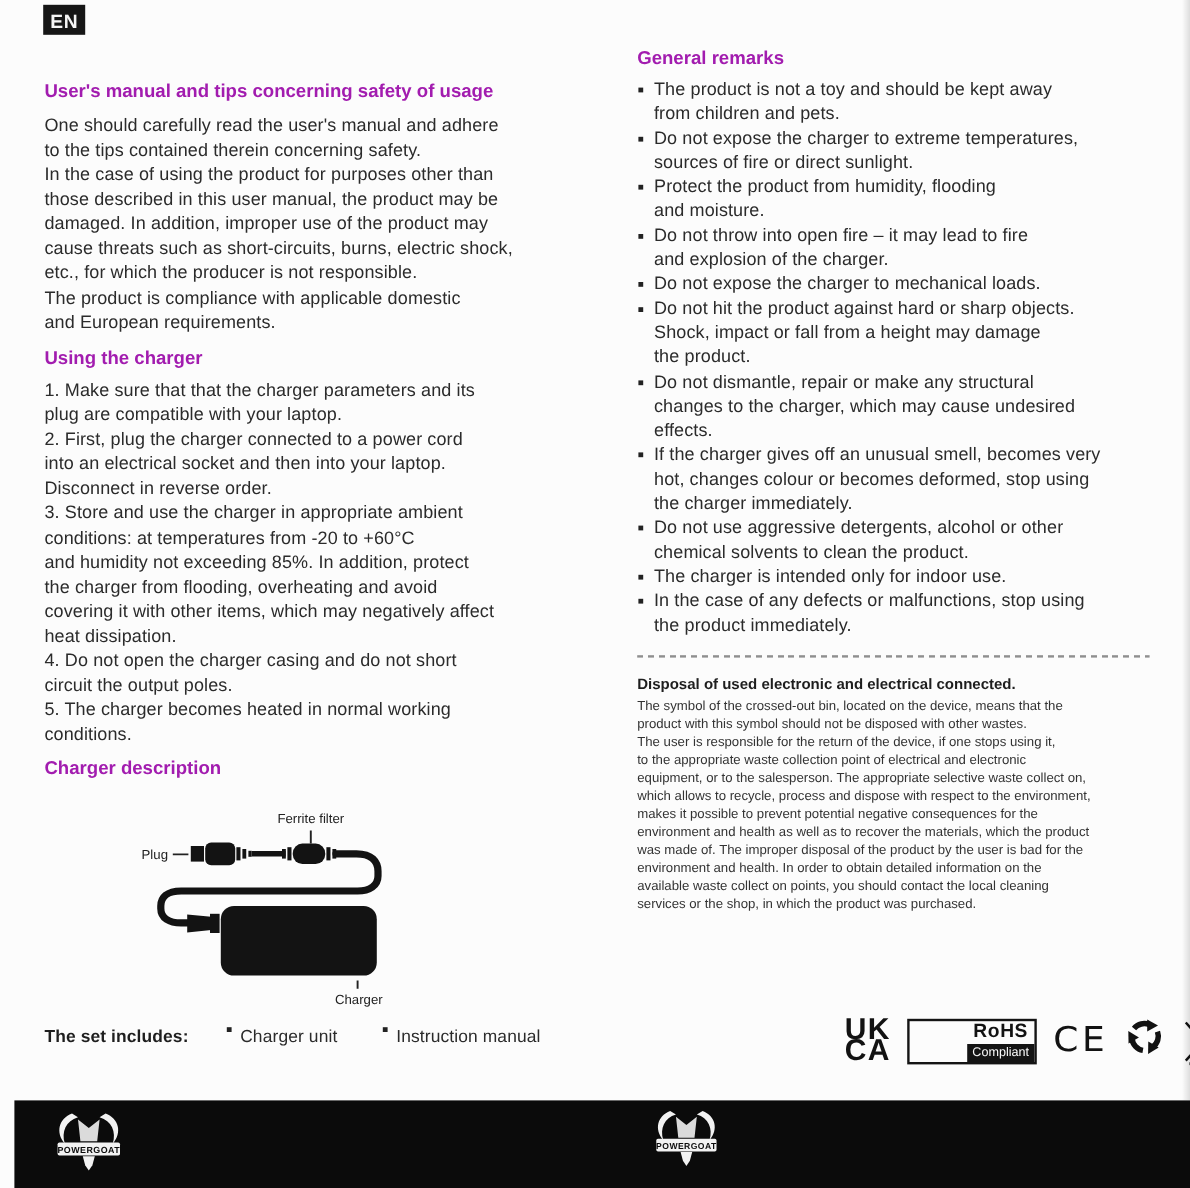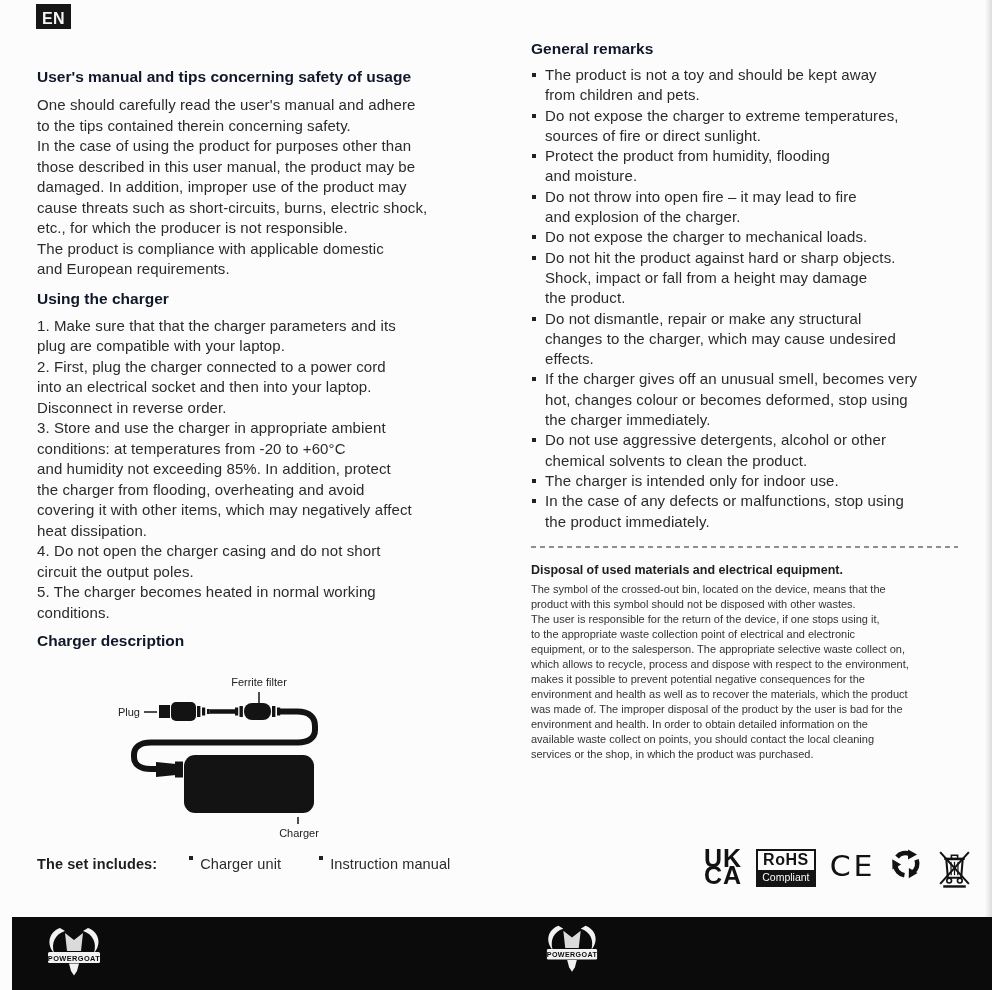--- a/index.html
+++ b/index.html
@@ -5,21 +5,21 @@
   html,body{margin:0;padding:0;background:#e9e9e9;}
   .page{position:relative;width:992px;height:990px;background:#fcfcfc;overflow:hidden;
         font-family:"Liberation Sans",sans-serif;color:#2b2b2b;}
   
   .badge-en{position:absolute;left:36px;top:4px;width:35px;height:25px;background:#161616;
             color:#f5f5f5;font-weight:bold;font-size:16px;display:flex;align-items:center;
             justify-content:center;padding-top:4px;box-sizing:border-box;letter-spacing:.5px;}
   
   .col-left{position:absolute;left:37px;top:60px;width:456px;}
   .col-right{position:absolute;left:531px;top:32px;width:437px;}
-  .h{font-size:15.5px;font-weight:bold;color:#0f172a;margin:0;}
+  .h{font-size:15.5px;font-weight:bold;color:#a21caf;margin:0;}
   .h-safety{margin:8px 0 9px 0;}
   .h-using{margin:10px 0 8px 0;}
   .h-desc{margin:9px 0 0 0;}
   .h-general{margin:8px 0 7px 0;}
   .body-text{font-size:15px;line-height:20.5px;white-space:pre-line;margin:0;letter-spacing:.1px;}
   
   .bullets{list-style:none;margin:0;padding:0;}
   .bullets li{display:flex;font-size:15px;line-height:20.3px;letter-spacing:.1px;}
   .sq{flex:0 0 4px;width:4px;height:4px;background:#222;margin:8px 9px 0 1px;}
   .b-text{white-space:pre-line;}
@@ -34,21 +34,21 @@
   
   .set-line{position:absolute;left:37px;top:856px;display:flex;align-items:center;
             font-size:14.5px;letter-spacing:.1px;gap:24px;}
   .set-label{font-weight:bold;color:#1e1e1e;margin-right:8px;}
   .set-item{margin-right:14px;display:flex;}
   .set-item .sq2{width:4px;height:4px;background:#222;margin-right:7px;display:inline-block;}
   
   .certs{position:absolute;left:704px;top:847px;display:flex;align-items:flex-start;gap:14px;}
   .ukca{font-weight:bold;font-size:25px;line-height:17px;color:#121212;letter-spacing:1px;
         padding-top:3px;}
-  .rohs{border:2px solid #141414;text-align:center;margin-top:2px;}
+  .rohs{border:2px solid #141414;text-align:center;margin-top:2px;padding-left:48px;}
   .rohs-top{font-weight:bold;font-size:16px;padding:0 5px 1px 5px;color:#121212;letter-spacing:.5px;}
   .rohs-bottom{background:#141414;color:#fbfbfb;font-size:10.5px;padding:1px 4px 2px 4px;}
   .ce{font-family:"DejaVu Sans",sans-serif;font-size:30px;color:#121212;letter-spacing:3px;
       margin-top:2px;transform:scaleY(.95);}
   
   .footer{position:absolute;left:12px;top:917px;width:992px;height:73px;background:#0b0b0b;}
   .goat{position:absolute;top:8px;}
   .goat-1{left:33px;}
   .goat-2{left:532px;top:6px;}
   .goat text{font-family:"Liberation Sans",sans-serif;font-weight:bold;}
@@ -190,21 +190,21 @@
           <span class="sq"></span>
           <span class="b-text">The charger is intended only for indoor use.</span>
         </li>
       <li>
           <span class="sq"></span>
           <span class="b-text">In the case of any defects or malfunctions, stop using
 the product immediately.</span>
         </li>
     </ul>
     <div class="dash-sep"></div>
-    <p class="h-disposal">Disposal of used materials and electrical equipment.</p>
+    <p class="h-disposal">Disposal of used electronic and electrical connected.</p>
     <p class="small-text">The symbol of the crossed-out bin, located on the device, means that the
 product with this symbol should not be disposed with other wastes.
 The user is responsible for the return of the device, if one stops using it,
 to the appropriate waste collection point of electrical and electronic
 equipment, or to the salesperson. The appropriate selective waste collect on,
 which allows to recycle, process and dispose with respect to the environment,
 makes it possible to prevent potential negative consequences for the
 environment and health as well as to recover the materials, which the product
 was made of. The improper disposal of the product by the user is bad for the
 environment and health. In order to obtain detailed information on the

